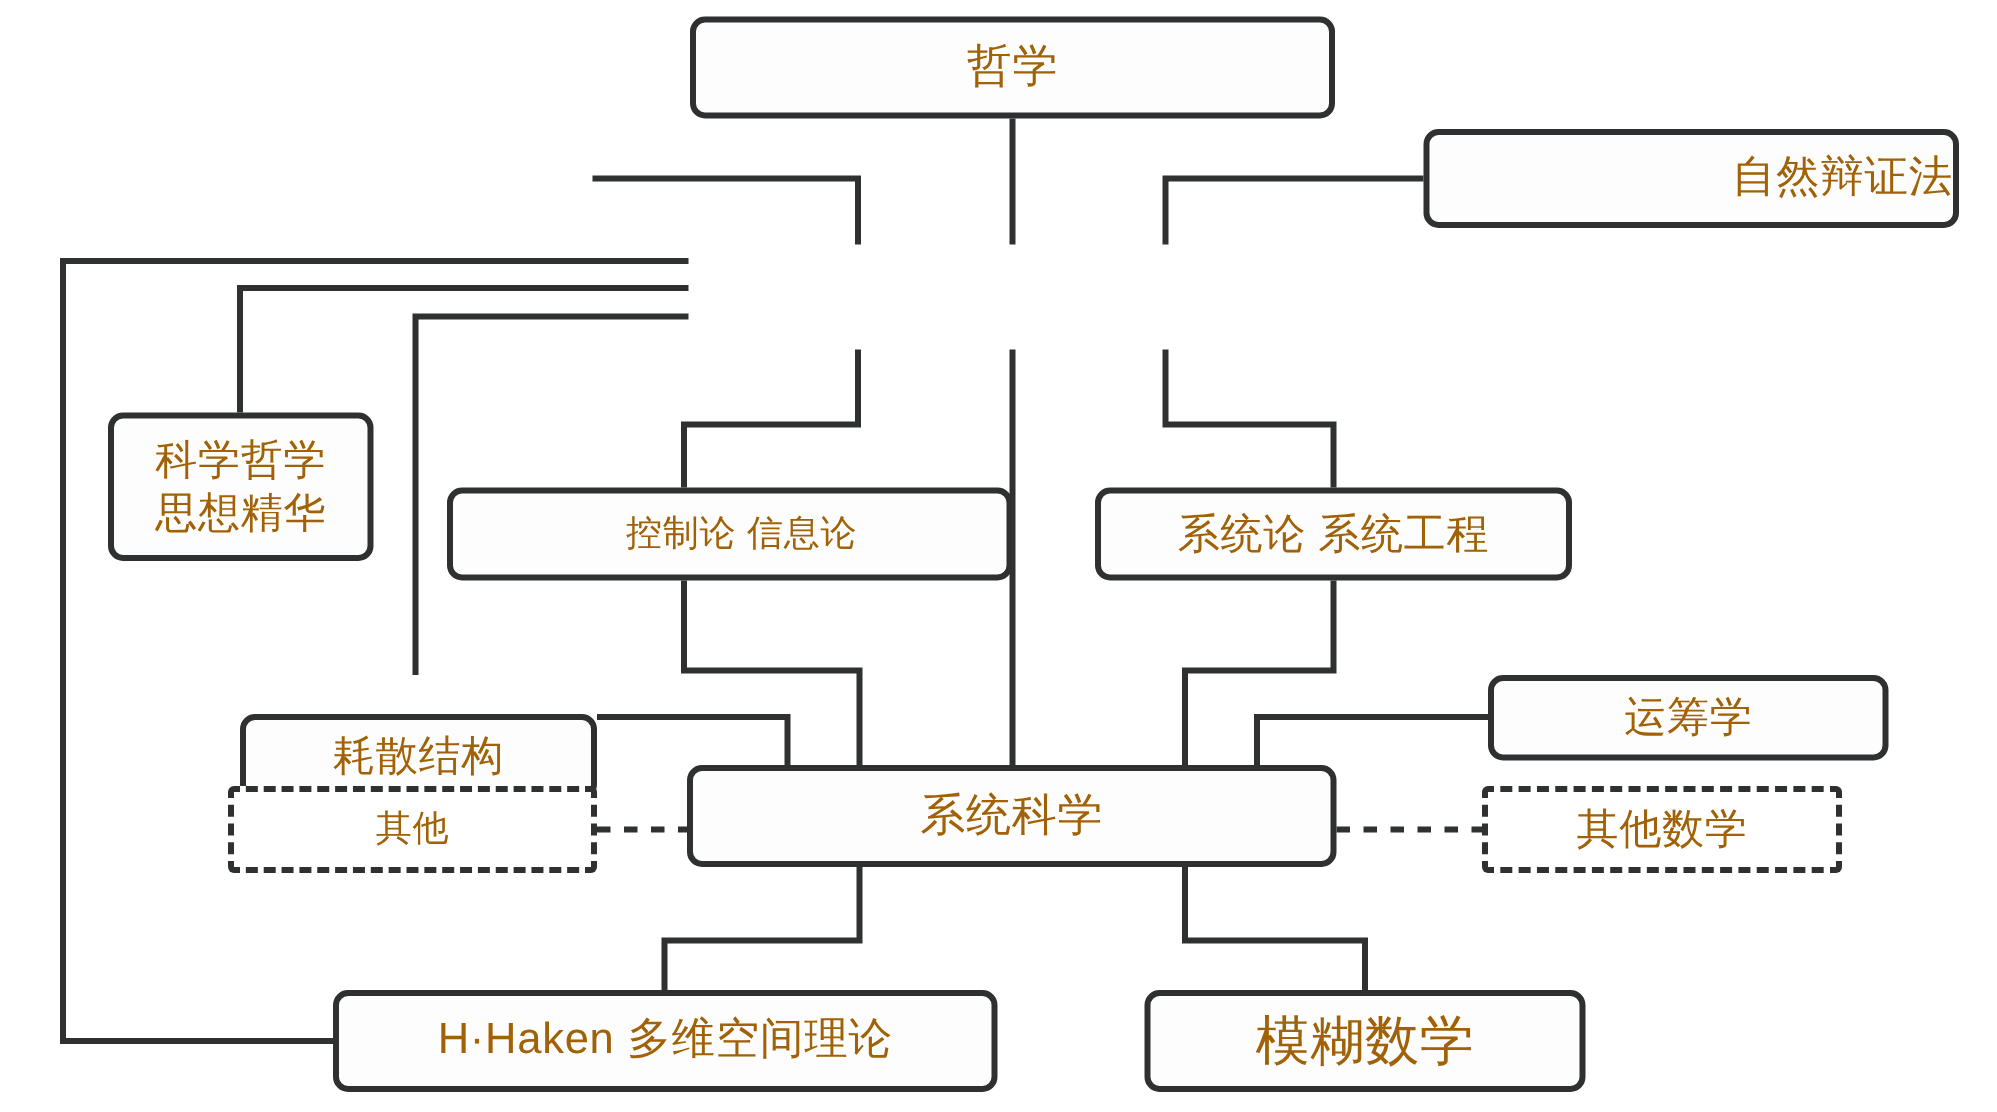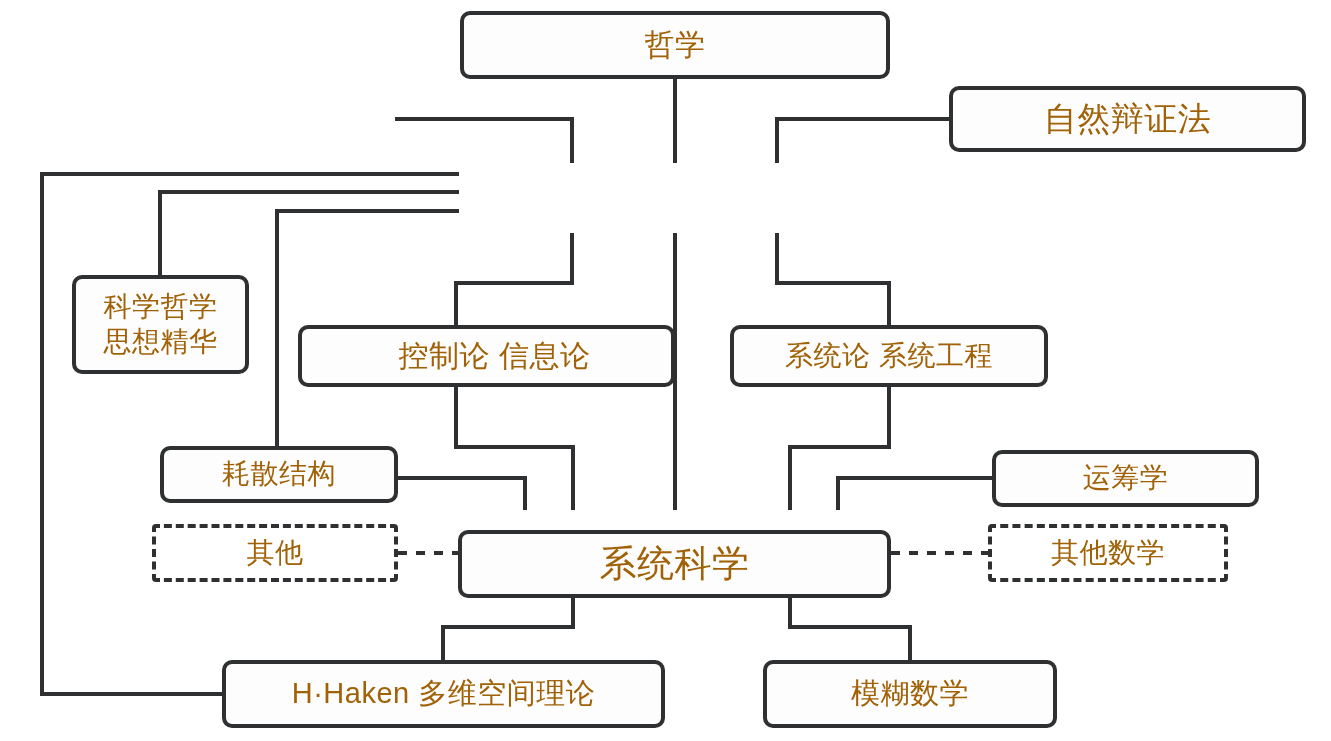--- a/index.html
+++ b/index.html
@@ -45,32 +45,32 @@
     border-radius: 4px;
     background: #ffffff;
   }
   .node-label {
     display: block;
     white-space: pre-line;
   }
   
   #n-philosophy      { left: 460px; top: 11px;  width: 430px; height: 68px;  font-size: 30px; }
   #n-marxism         { left: 40px;  top: 86px;  width: 355px; height: 66px;  font-size: 29px; }
-  #n-dialectics      { left: 949px; top: 86px;  width: 357px; height: 66px;  font-size: 33px; }
+  #n-dialectics      { left: 949px; top: 86px;  width: 357px; height: 66px;  font-size: 29px; justify-content: flex-end; }
   #n-methodology     { left: 459px; top: 163px; width: 431px; height: 70px;  font-size: 30px; }
   #n-sci-phil        { left: 72px;  top: 275px; width: 177px; height: 99px; font-size: 28px; }
-  #n-cybernetics     { left: 298px; top: 325px; width: 377px; height: 62px;  font-size: 30px; padding-left: 16px; }
+  #n-cybernetics     { left: 298px; top: 325px; width: 377px; height: 62px;  font-size: 24px; padding-left: 16px; }
   #n-systems-theory  { left: 730px; top: 325px; width: 318px; height: 62px;  font-size: 28px; }
-  #n-dissipative     { left: 160px; top: 446px; width: 238px; height: 57px;  font-size: 28px; }
+  #n-dissipative     { left: 160px; top: 476px; width: 238px; height: 57px;  font-size: 28px; }
   #n-operations      { left: 992px; top: 450px; width: 267px; height: 57px;  font-size: 28px; }
-  #n-systems-science { left: 458px; top: 510px; width: 433px; height: 68px;  font-size: 37px; margin-top: 20px; }
-  #n-other           { left: 152px; top: 524px; width: 246px; height: 58px;  font-size: 28px; }
+  #n-systems-science { left: 458px; top: 510px; width: 433px; height: 68px;  font-size: 30px; }
+  #n-other           { left: 152px; top: 524px; width: 246px; height: 58px;  font-size: 24px; }
   #n-other-math      { left: 988px; top: 524px; width: 240px; height: 58px;  font-size: 28px; }
   #n-haken           { left: 222px; top: 660px; width: 443px; height: 68px;  font-size: 29px; }
-  #n-fuzzy           { left: 763px; top: 660px; width: 294px; height: 68px;  font-size: 29px; }
+  #n-fuzzy           { left: 763px; top: 660px; width: 294px; height: 68px;  font-size: 36px; }
 </style>
 </head>
 <body>
 
 <div id="diagram-root">
 
   <svg id="edge-layer" viewBox="0 0 1331 741" width="1331" height="741" xmlns="http://www.w3.org/2000/svg">
     <g fill="none" stroke="#2f3031" stroke-width="4" stroke-linecap="butt" stroke-linejoin="miter">
 
       <path d="M 675,79 L 675,163"></path>

